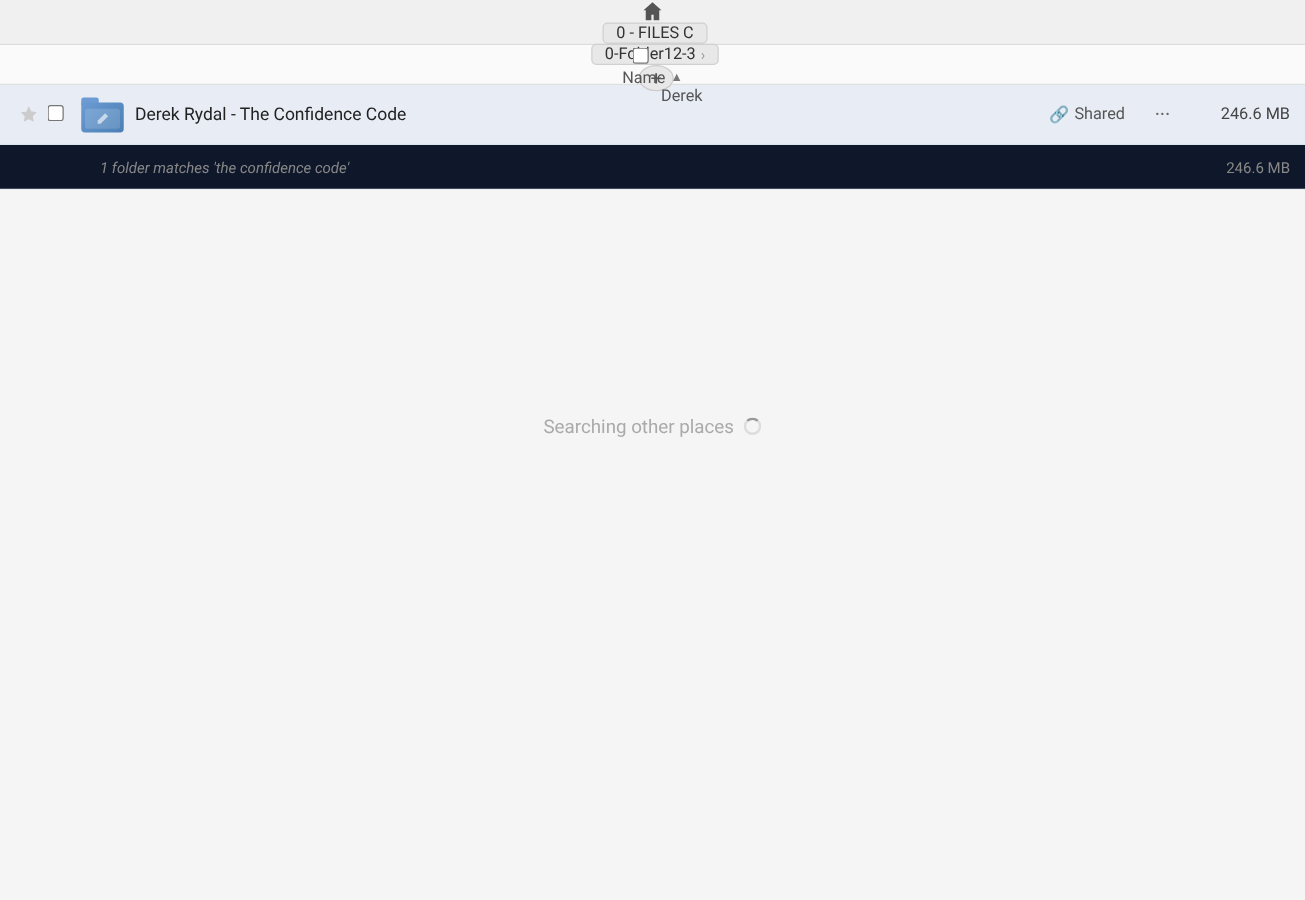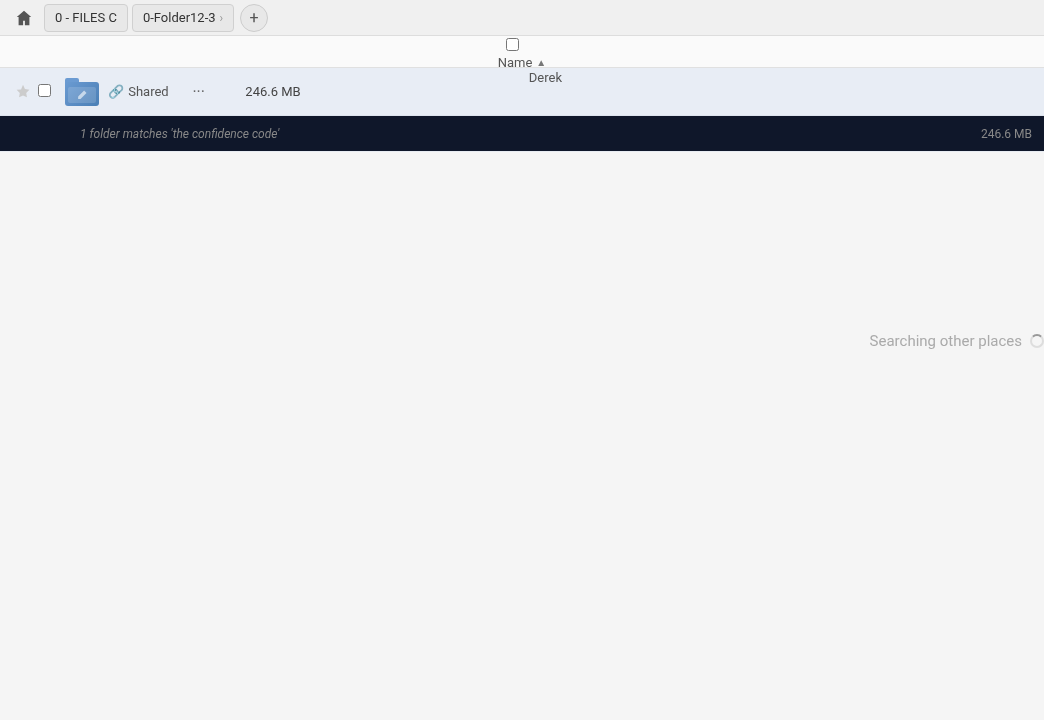--- a/index.html
+++ b/index.html
@@ -19,20 +19,21 @@
 
     
     .breadcrumb-bar {
       display: flex;
       align-items: center;
       background: #f0f0f0;
       border-bottom: 1px solid #ddd;
       padding: 0 8px;
       height: 36px;
       gap: 0;
+      flex-direction: column;
     }
 
     .breadcrumb-home {
       display: flex;
       align-items: center;
       justify-content: center;
       width: 32px;
       height: 32px;
       cursor: pointer;
       border-radius: 4px;
@@ -254,21 +255,21 @@
       font-size: 12px;
       color: #888;
       width: 80px;
       text-align: right;
     }
 
     
     .searching-section {
       display: flex;
       flex-direction: column;
-      align-items: flex-end;
+      align-items: center;
       justify-content: center;
       padding-top: 180px;
     }
 
     .searching-text {
       font-size: 15px;
       color: #aaa;
       display: flex;
       align-items: center;
       gap: 8px;
@@ -350,20 +351,21 @@
       <div class="folder-body">
         <div class="folder-overlay">
           <svg width="12" height="12" viewBox="0 0 20 20" fill="rgba(255,255,255,0.6)">
             <path d="M13.5 2.5l4 4-10 10H3.5v-4l10-10z"></path>
           </svg>
         </div>
       </div>
     </div>
   </div>
 
+  <div class="file-name">Derek Rydal - The Confidence Code</div>
 
   <div class="shared-badge">
     <span class="link-icon">🔗</span>
     <span>Shared</span>
   </div>
 
   <div class="more-btn">
     <span>···</span>
   </div>
 

